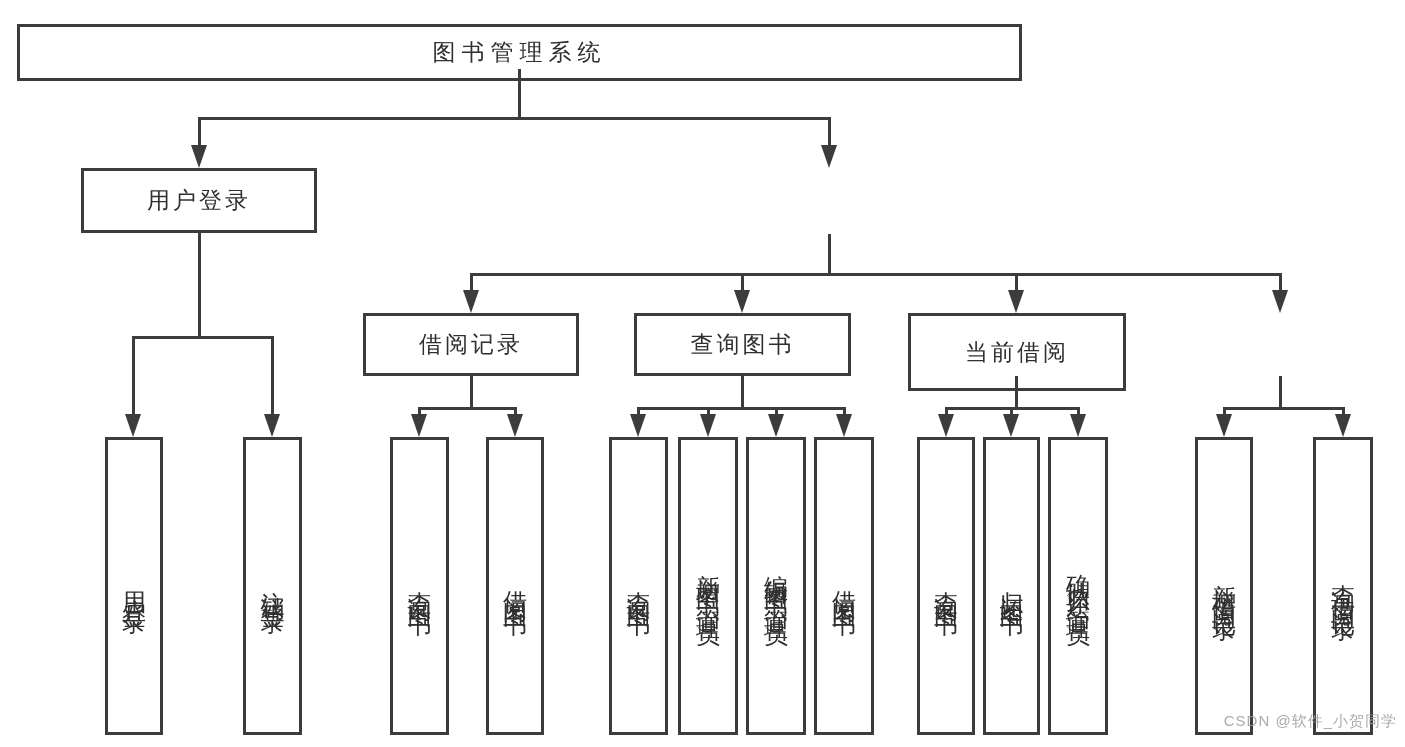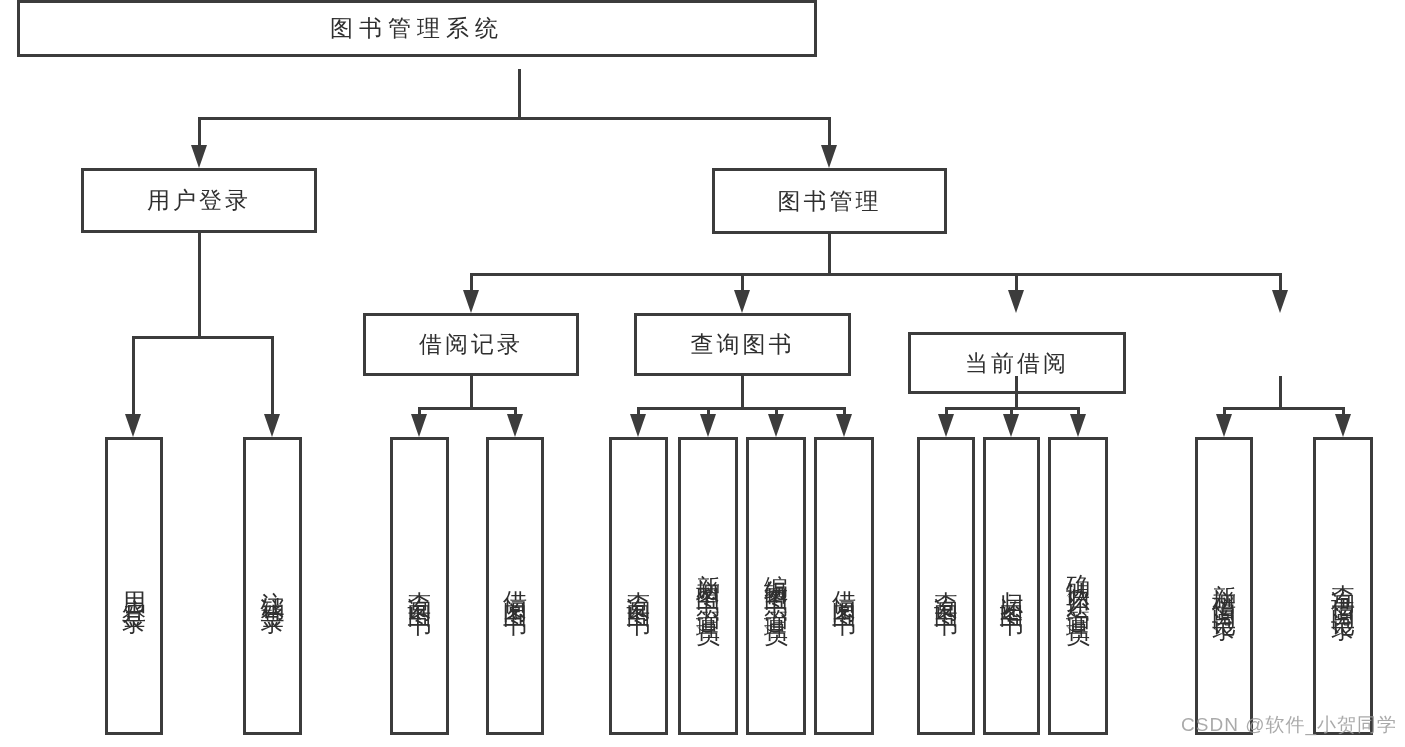--- a/index.html
+++ b/index.html
@@ -35,50 +35,47 @@
   .ar{
     position:absolute;width:0;height:0;
     border-left:8px solid transparent;
     border-right:8px solid transparent;
     border-top:23px solid #3c3c3c;
   }
   .watermark{
     position:absolute;
     right:8px;
     top:712px;
-    font-size:19px;
+    font-size:15px;
     letter-spacing:1px;
     color:rgba(155,155,155,0.85);
     white-space:nowrap;
     z-index:5;
   }
 </style>
 </head>
 <body>
 
 <div id="canvas">
 
-  <div class="node h" style="left:17px;top:0;width:800px;height:57px;letter-spacing:6px">
+  <div class="node h" style="left:17px;top:24px;width:1005px;height:57px;letter-spacing:6px">
     <span class="lbl">图书管理系统</span>
   </div>
 
   <div class="node h" style="left:81px;top:168px;width:236px;height:65px">
     <span class="lbl">用户登录</span>
-  </div>
-  <div class="node h" style="left:712px;top:168px;width:235px;height:66px">
-    <span class="lbl">图书管理</span>
   </div>
 
   <div class="node h" style="left:363px;top:313px;width:216px;height:63px">
     <span class="lbl">借阅记录</span>
   </div>
   <div class="node h" style="left:634px;top:313px;width:217px;height:63px">
     <span class="lbl">查询图书</span>
   </div>
-  <div class="node h" style="left:908px;top:332px;width:218px;height:62px">
+  <div class="node h" style="left:908px;top:313px;width:218px;height:78px">
     <span class="lbl">当前借阅</span>
   </div>
 
   <div class="node v" style="left:105px;top:437px;width:58px;height:298px">
     <span class="vt">用户登录</span>
   </div>
   <div class="node v" style="left:243px;top:437px;width:59px;height:298px">
     <span class="vt">注销登录</span>
   </div>
 

